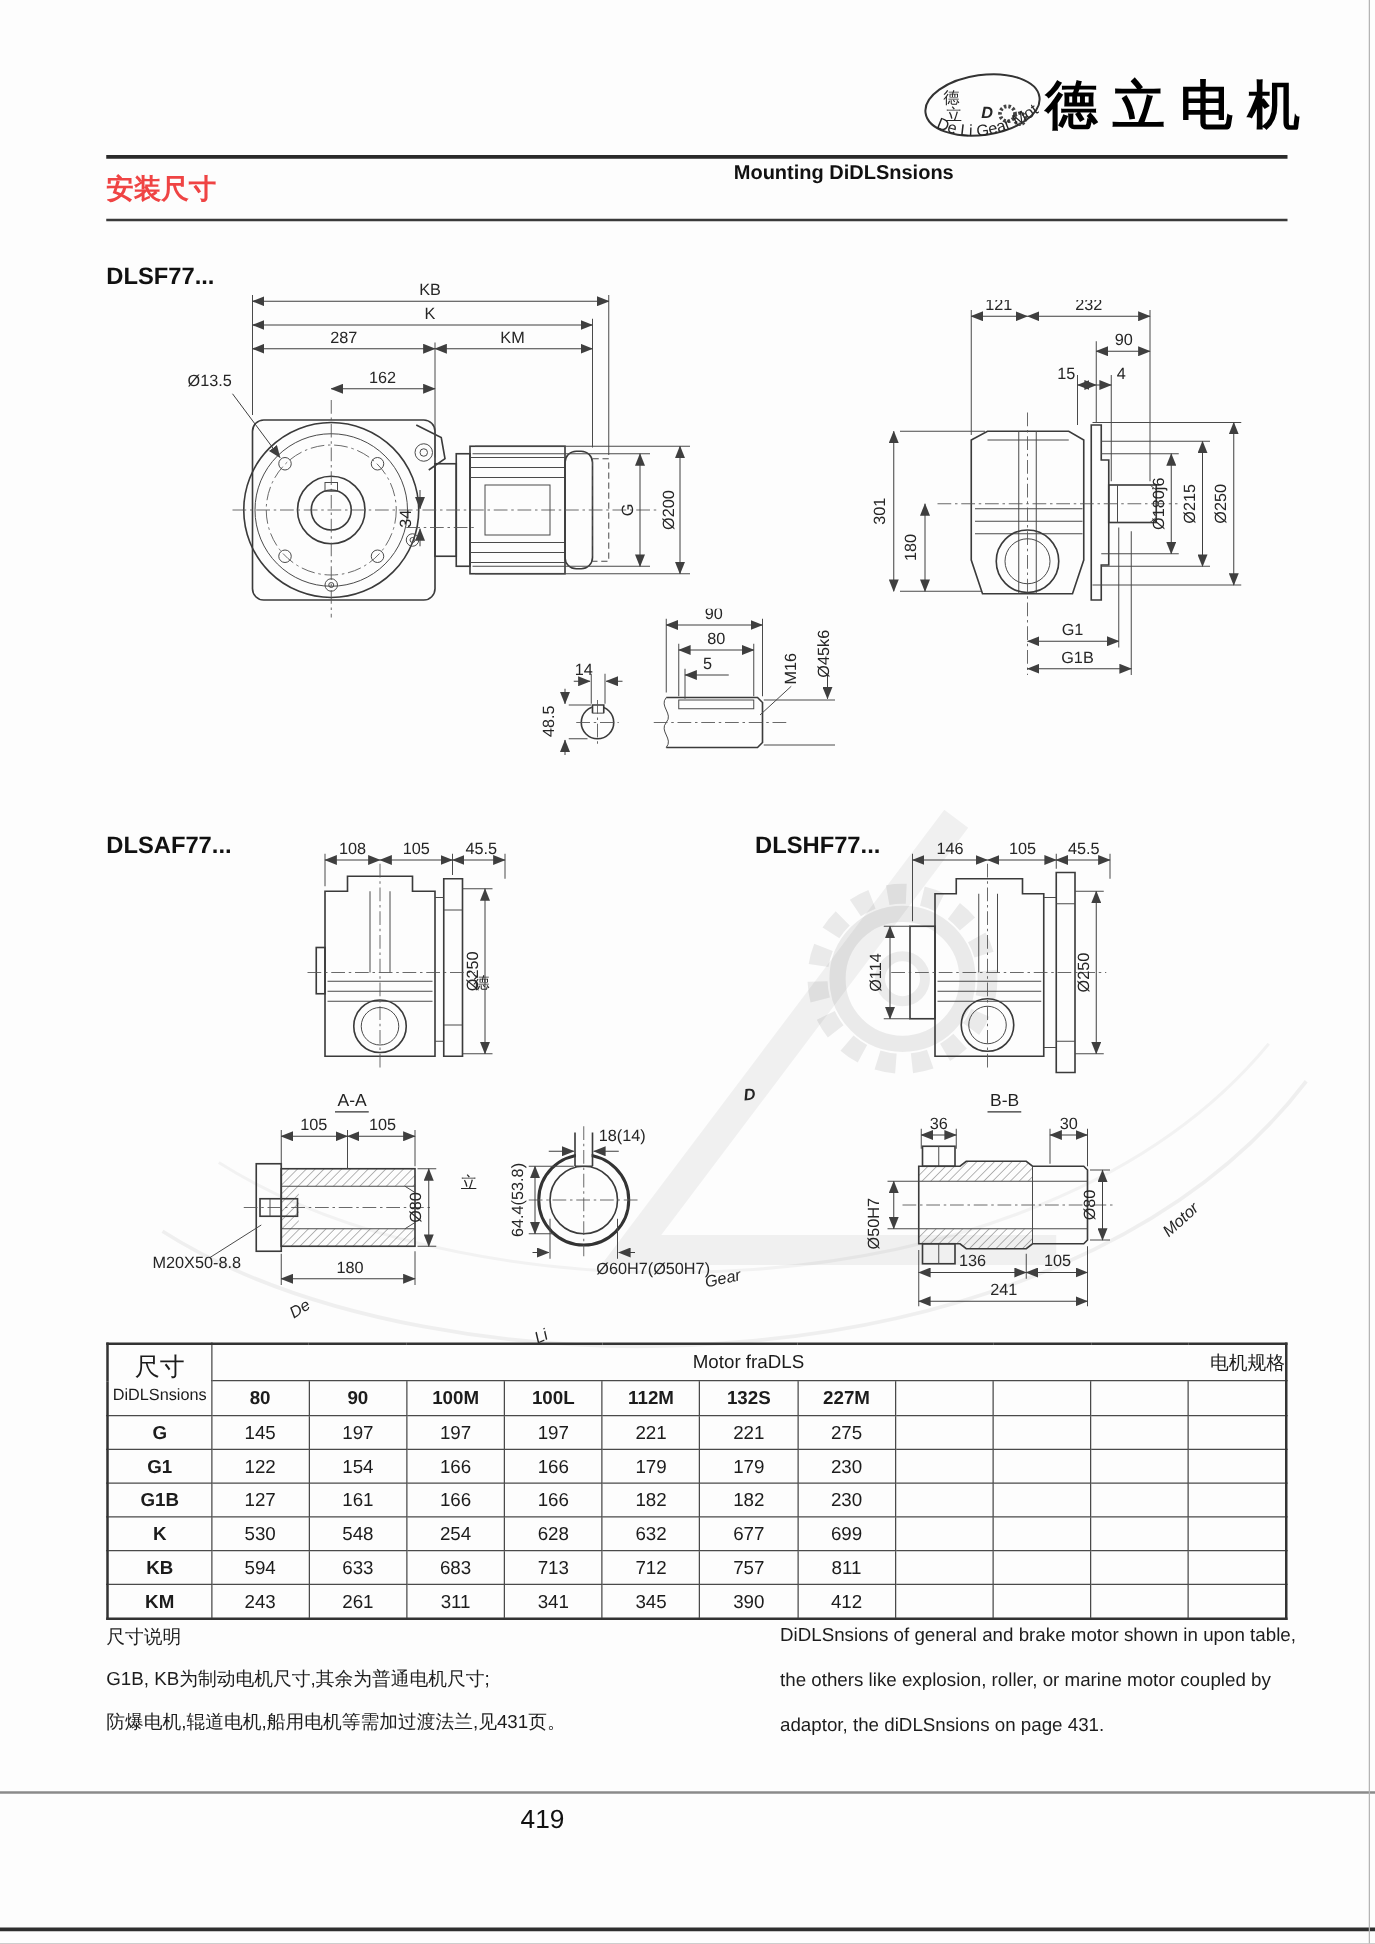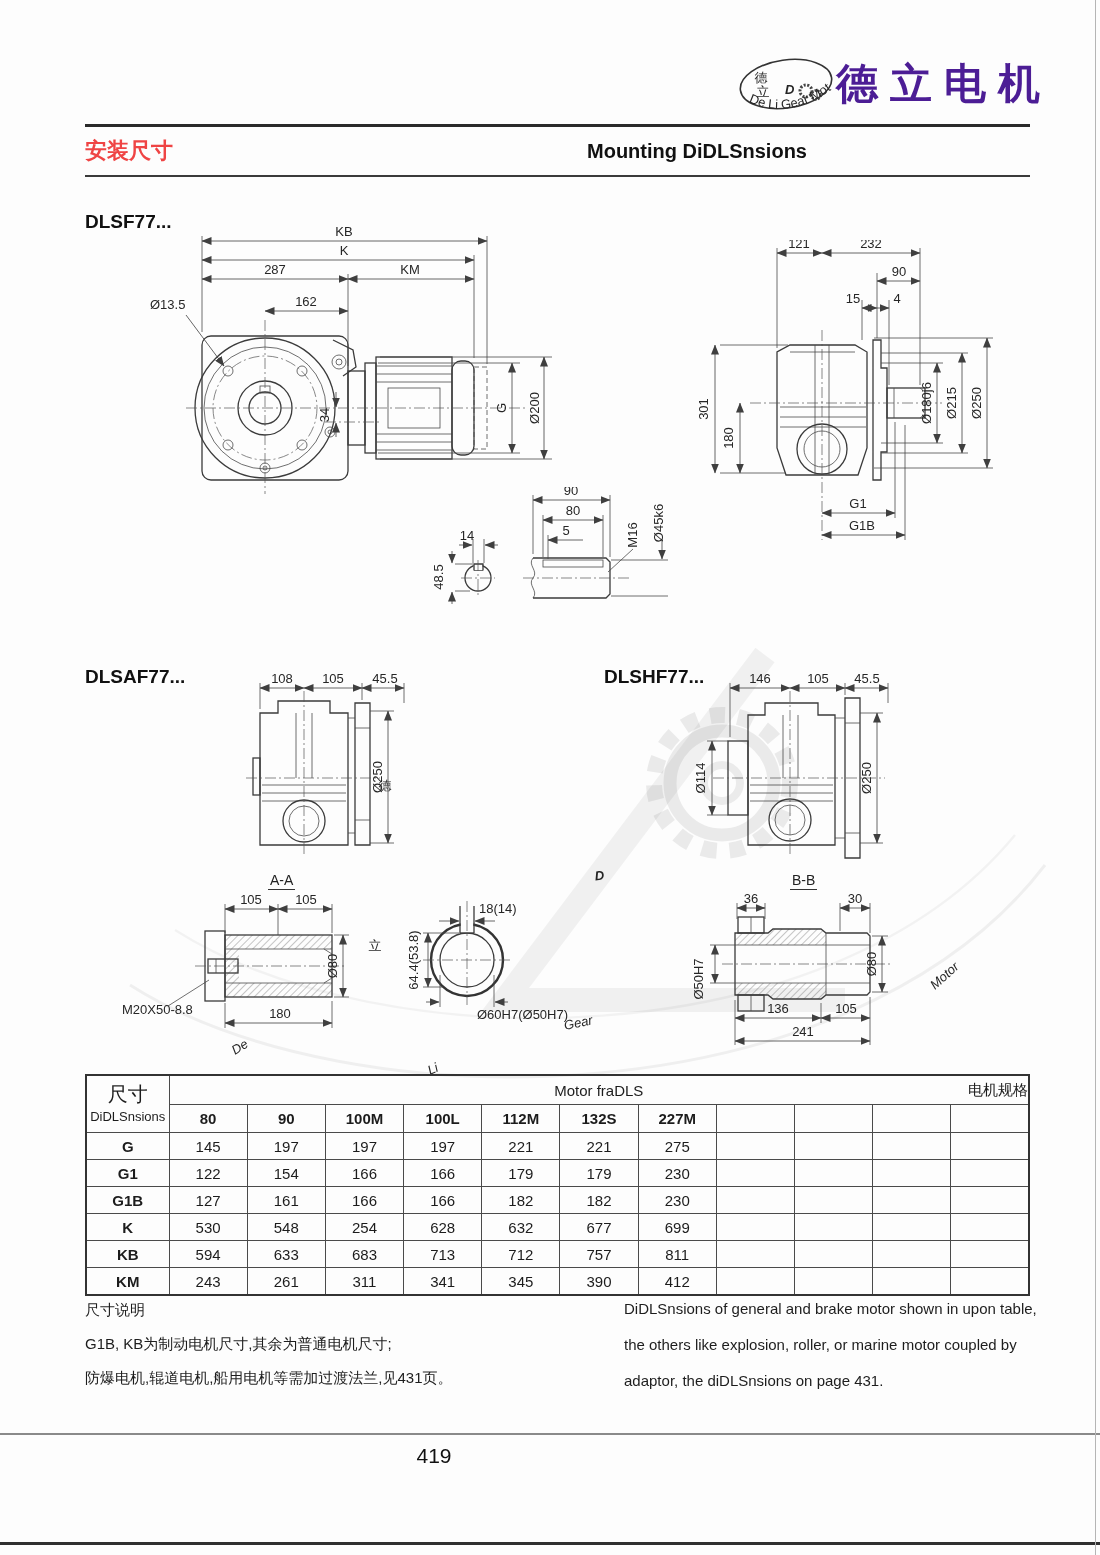--- a/index.html
+++ b/index.html
@@ -2,23 +2,23 @@
 <html><head>
 <meta charset="utf-8">
 <style>
   html,body{margin:0;padding:0;background:#888;}
   #page{position:relative;width:1100px;height:1555px;background:#fdfdfd;margin:0 auto;
         font-family:"Liberation Sans",sans-serif;color:#222;overflow:hidden;}
   .abs{position:absolute;}
   .rule{position:absolute;background:#2a2a2a;}
   
   #brand{position:absolute;left:836px;top:56px;font-family:"DejaVu Serif",serif;font-weight:bold;
-         font-size:42px;letter-spacing:12px;color:#4c1d95;}
+         font-size:42px;letter-spacing:12px;color:#000000;}
   #title-cn{position:absolute;left:85px;top:136px;font-size:22px;font-weight:bold;color:#ef4444;}
-  #title-en{position:absolute;left:587px;top:140px;font-size:20px;font-weight:bold;color:#111;}
+  #title-en{position:absolute;left:587px;top:130px;font-size:16px;font-weight:bold;color:#111;}
   .seclabel{position:absolute;font-size:19px;font-weight:bold;color:#111;}
   .cutlabel{position:absolute;font-size:14px;color:#222;border-bottom:1.5px solid #333;padding:0 2px 1px 2px;}
   
   svg text{font-family:"Liberation Sans",sans-serif;font-size:13px;fill:#262626;}
   .ol{fill:none;stroke:#3b3b3b;stroke-width:1.3;}
   .tl{fill:none;stroke:#4a4a4a;stroke-width:0.8;}
   .dim{fill:none;stroke:#3f3f3f;stroke-width:0.8;}
   .cl{fill:none;stroke:#555;stroke-width:0.7;stroke-dasharray:11 3 2 3;}
   .dsh{stroke-dasharray:5 3;}
   

